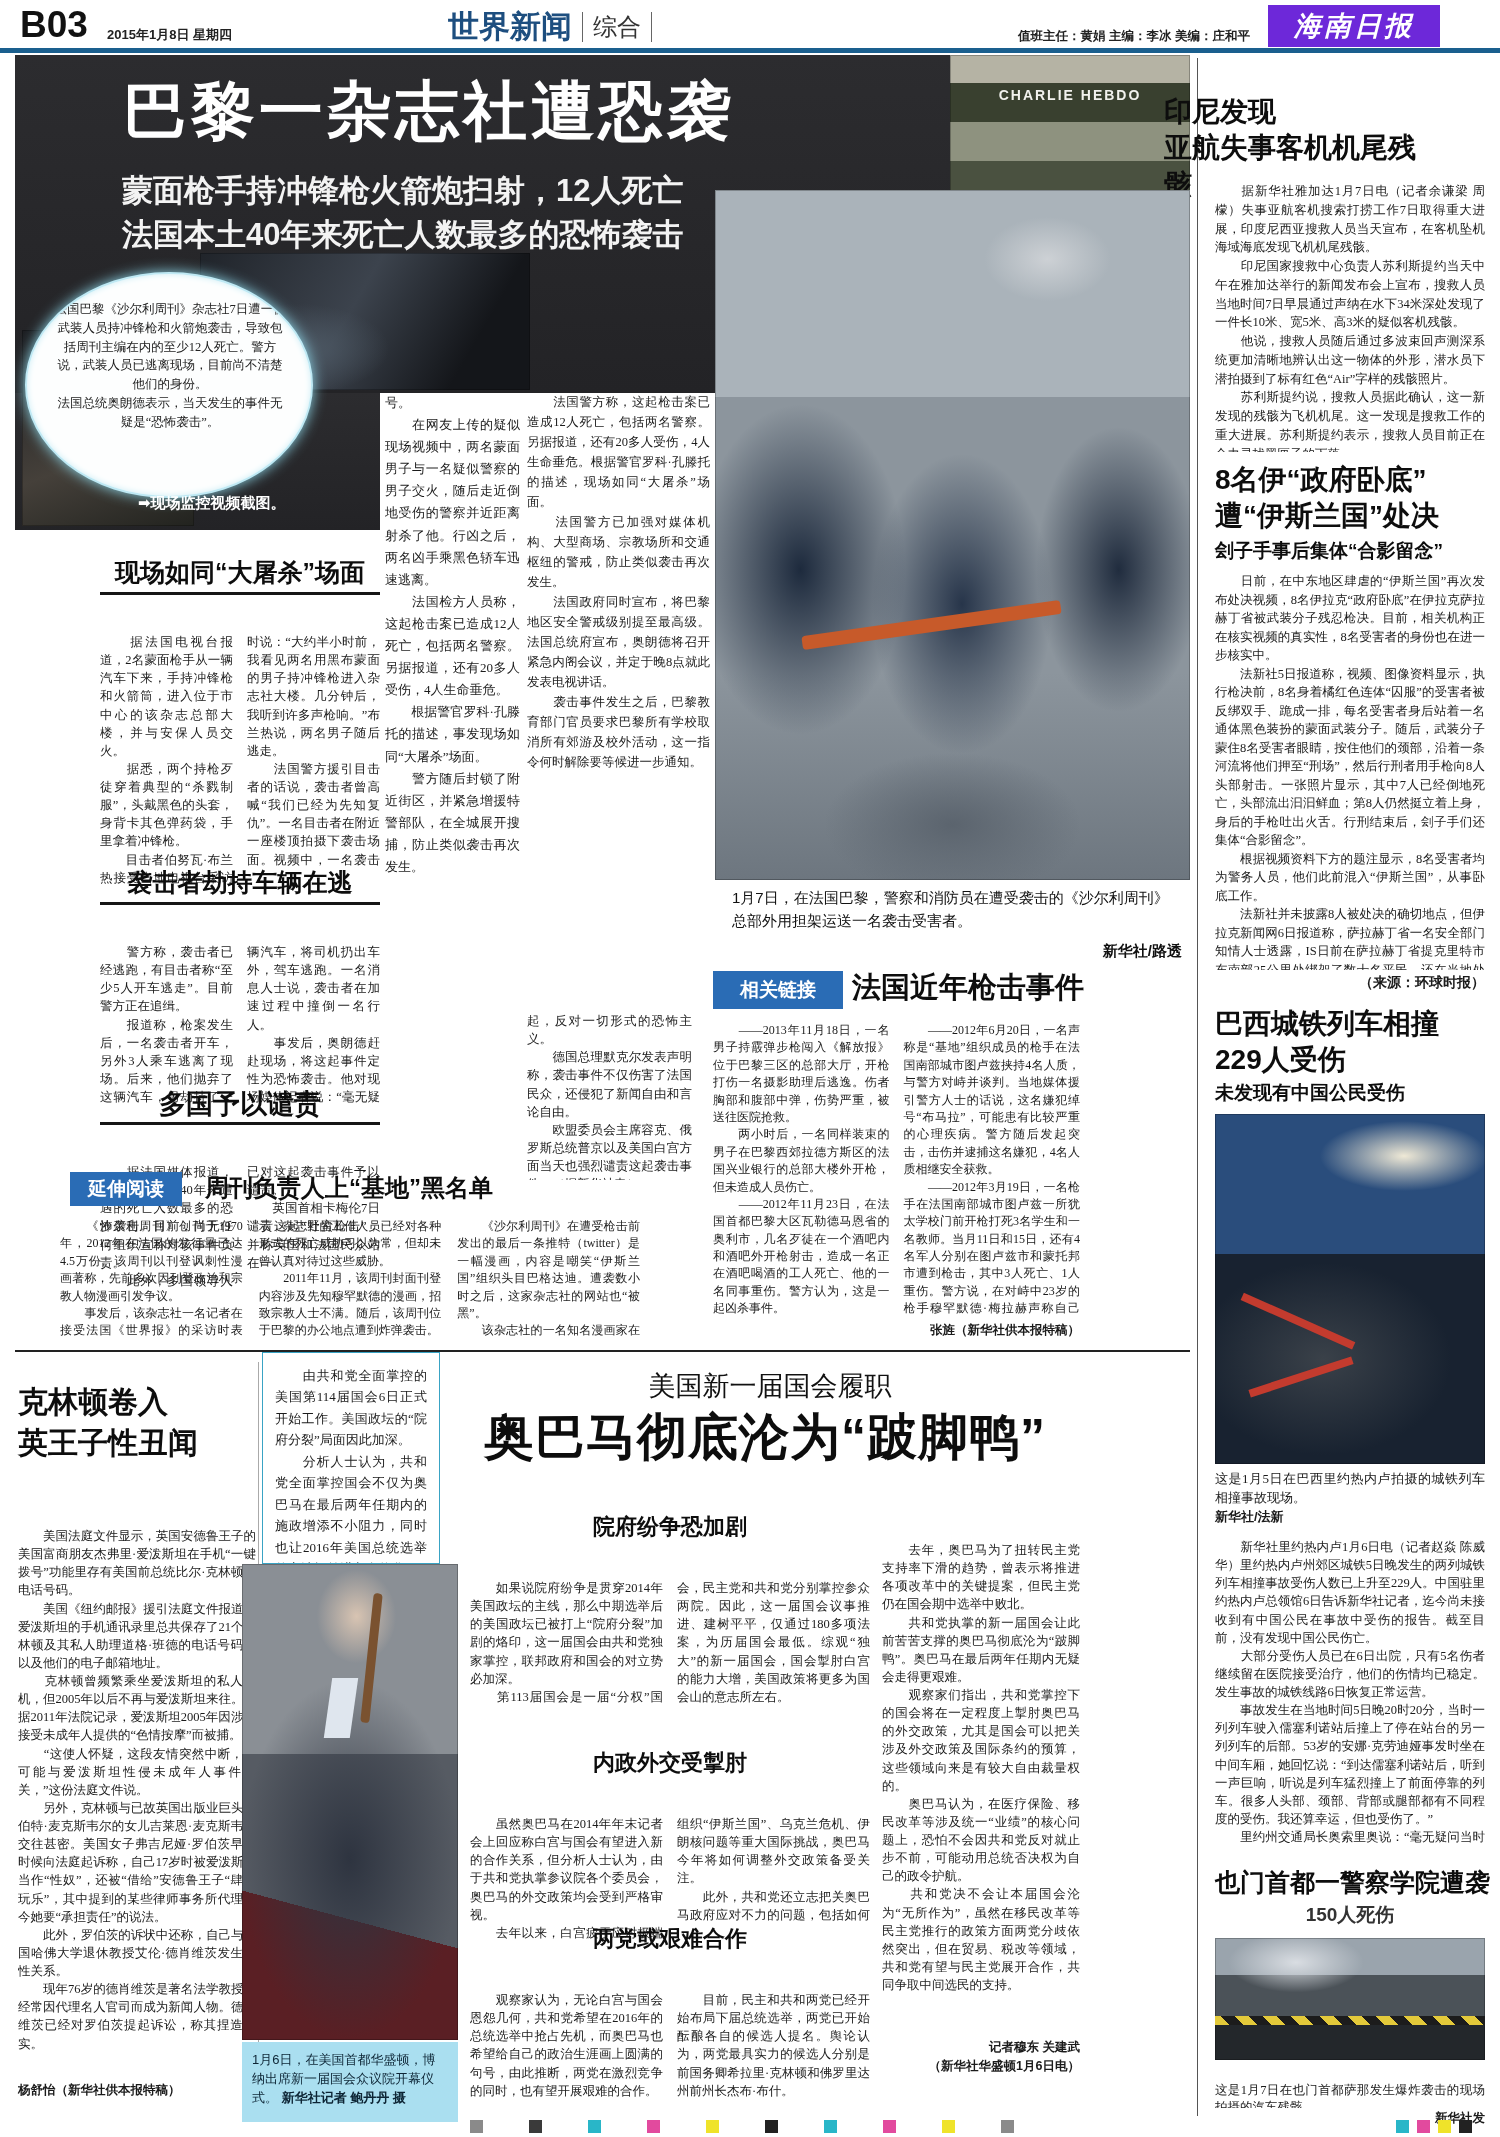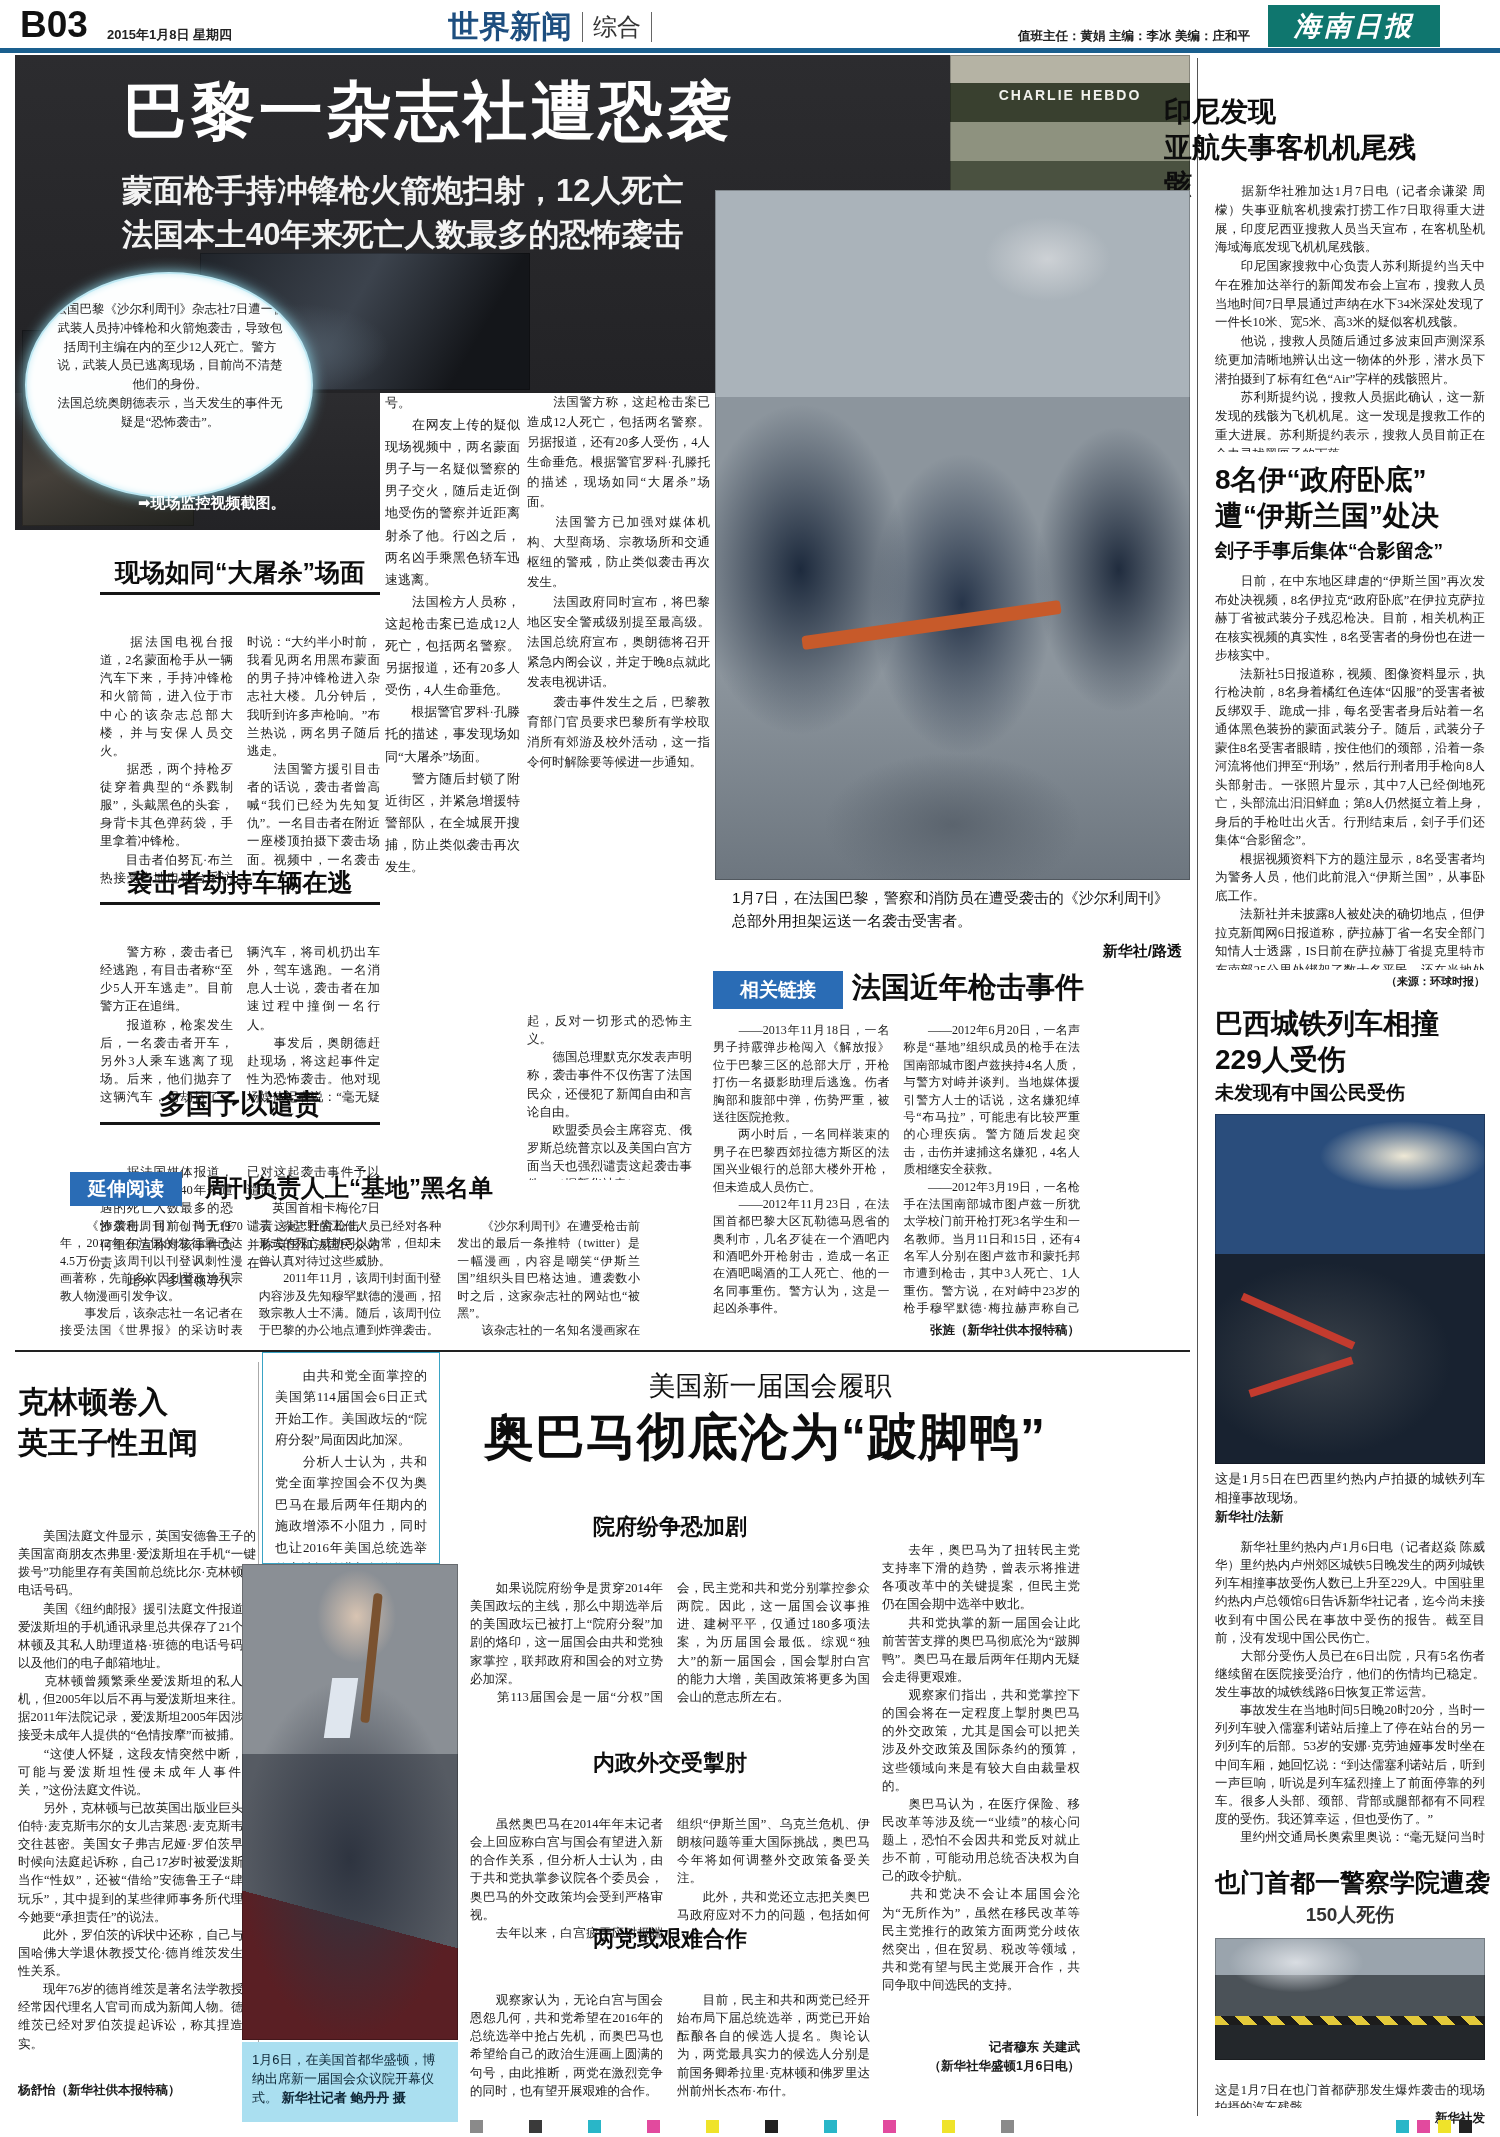--- a/index.html
+++ b/index.html
@@ -60,21 +60,21 @@
 
   <div class="abs sans b" style="left:20px;top:4px;font-size:37px;color:#111;">B03</div>
   <div class="abs sans b" style="left:100px;top:26px;font-size:13px;color:#222;margin-left:7px;">2015年1月8日 星期四</div>
   <div class="abs" style="left:448px;top:6px;display:flex;align-items:center;gap:10px;">
     <span class="sans b" style="font-size:31px;color:#1d4e7f;">世界新闻</span>
     <span style="width:1px;height:30px;background:#666;"></span>
     <span class="sans" style="font-size:24px;color:#333;">综合</span>
     <span style="width:1px;height:30px;background:#666;"></span>
   </div>
   <div class="abs sans b" style="left:770px;top:28px;width:480px;font-size:12.5px;color:#222;text-align:right;">值班主任：黄娟  主编：李冰  美编：庄和平</div>
-  <div class="abs" style="left:1268px;top:5px;width:172px;height:42px;background:#0f766e;display:flex;align-items:center;justify-content:center;">
+  <div class="abs" style="left:1268px;top:5px;width:172px;height:42px;background:#6d28d9;display:flex;align-items:center;justify-content:center;">
     <span class="serif b" style="color:#fff;font-size:27px;font-style:italic;letter-spacing:3px;">海南日报</span>
   </div>
   <div class="abs" style="left:0;top:48px;width:1500px;height:5px;background:#1a5f8e;"></div>
 
   <div class="abs hero-dark" style="left:15px;top:55px;width:1175px;height:338px;"></div>
   <div class="abs hero-dark" style="left:15px;top:393px;width:365px;height:137px;"></div>
   <div class="abs photo ph-gunman" style="left:22px;top:330px;width:172px;height:196px;"></div>
   <div class="abs photo ph-street" style="left:200px;top:253px;width:330px;height:137px;"></div>
   <div class="abs photo ph-hebdo" style="left:950px;top:55px;width:240px;height:278px;">
     <div class="sans b center" style="position:absolute;left:0;top:32px;width:100%;color:#f2f2ee;font-size:14px;letter-spacing:2px;">CHARLIE HEBDO</div>
@@ -202,21 +202,21 @@
 　　他说，搜救人员随后通过多波束回声测深系统更加清晰地辨认出这一物体的外形，潜水员下潜拍摄到了标有红色“Air”字样的残骸照片。
 　　苏利斯提约说，搜救人员据此确认，这一新发现的残骸为飞机机尾。这一发现是搜救工作的重大进展。苏利斯提约表示，搜救人员目前正在全力寻找黑匣子的下落。</div>
 
   <div class="abs art-title pre" style="left:1215px;top:462px;width:270px;font-size:28px;line-height:1.3;">8名伊“政府卧底”
 遭“伊斯兰国”处决</div>
   <div class="abs art-title" style="left:1215px;top:538px;width:270px;font-size:19px;">刽子手事后集体“合影留念”</div>
   <div class="abs pre just clip" style="left:1215px;top:572px;width:270px;height:398px;font-size:12.5px;line-height:1.48;">　　日前，在中东地区肆虐的“伊斯兰国”再次发布处决视频，8名伊拉克“政府卧底”在伊拉克萨拉赫丁省被武装分子残忍枪决。目前，相关机构正在核实视频的真实性，8名受害者的身份也在进一步核实中。
 　　法新社5日报道称，视频、图像资料显示，执行枪决前，8名身着橘红色连体“囚服”的受害者被反绑双手、跪成一排，每名受害者身后站着一名通体黑色装扮的蒙面武装分子。随后，武装分子蒙住8名受害者眼睛，按住他们的颈部，沿着一条河流将他们押至“刑场”，然后行刑者用手枪向8人头部射击。一张照片显示，其中7人已经倒地死亡，头部流出汩汩鲜血；第8人仍然挺立着上身，身后的手枪吐出火舌。行刑结束后，刽子手们还集体“合影留念”。
 　　根据视频资料下方的题注显示，8名受害者均为警务人员，他们此前混入“伊斯兰国”，从事卧底工作。
 　　法新社并未披露8人被处决的确切地点，但伊拉克新闻网6日报道称，萨拉赫丁省一名安全部门知情人士透露，IS日前在萨拉赫丁省提克里特市东南部25公里处绑架了数十名平民，还在当地处决了“包括警务人员在内的8人”，目前这批人质的去向不明。</div>
-  <div class="abs right b" style="left:1215px;top:974px;width:270px;font-size:11px;">（来源：环球时报）</div>
+  <div class="abs right b" style="left:1215px;top:974px;width:270px;font-size:14px;">（来源：环球时报）</div>
 
   <div class="abs art-title pre" style="left:1215px;top:1006px;width:270px;font-size:28px;line-height:1.3;">巴西城铁列车相撞
 229人受伤</div>
   <div class="abs art-title" style="left:1215px;top:1080px;width:270px;font-size:19px;">未发现有中国公民受伤</div>
   <div class="abs photo ph-brazil" style="left:1215px;top:1114px;width:270px;height:350px;">
     <div class="bar-red" style="left:8%;top:58%;width:45%;height:8px;transform:rotate(24deg);"></div>
     <div class="bar-red" style="left:12%;top:74%;width:40%;height:8px;transform:rotate(-18deg);"></div>
   </div>
   <div class="abs just" style="left:1215px;top:1470px;width:270px;font-size:13px;line-height:1.45;">这是1月5日在巴西里约热内卢拍摄的城铁列车相撞事故现场。</div>
   <div class="abs sans b" style="left:1215px;top:1508px;width:270px;font-size:13px;">新华社/法新</div>

